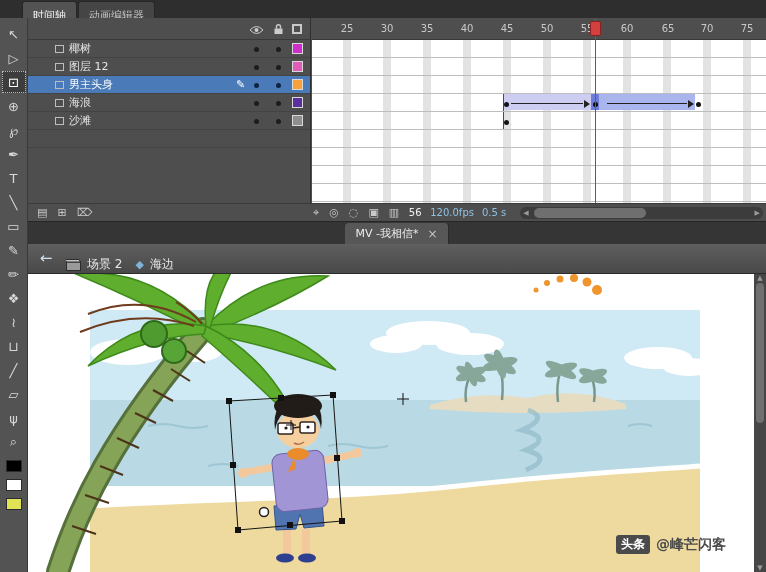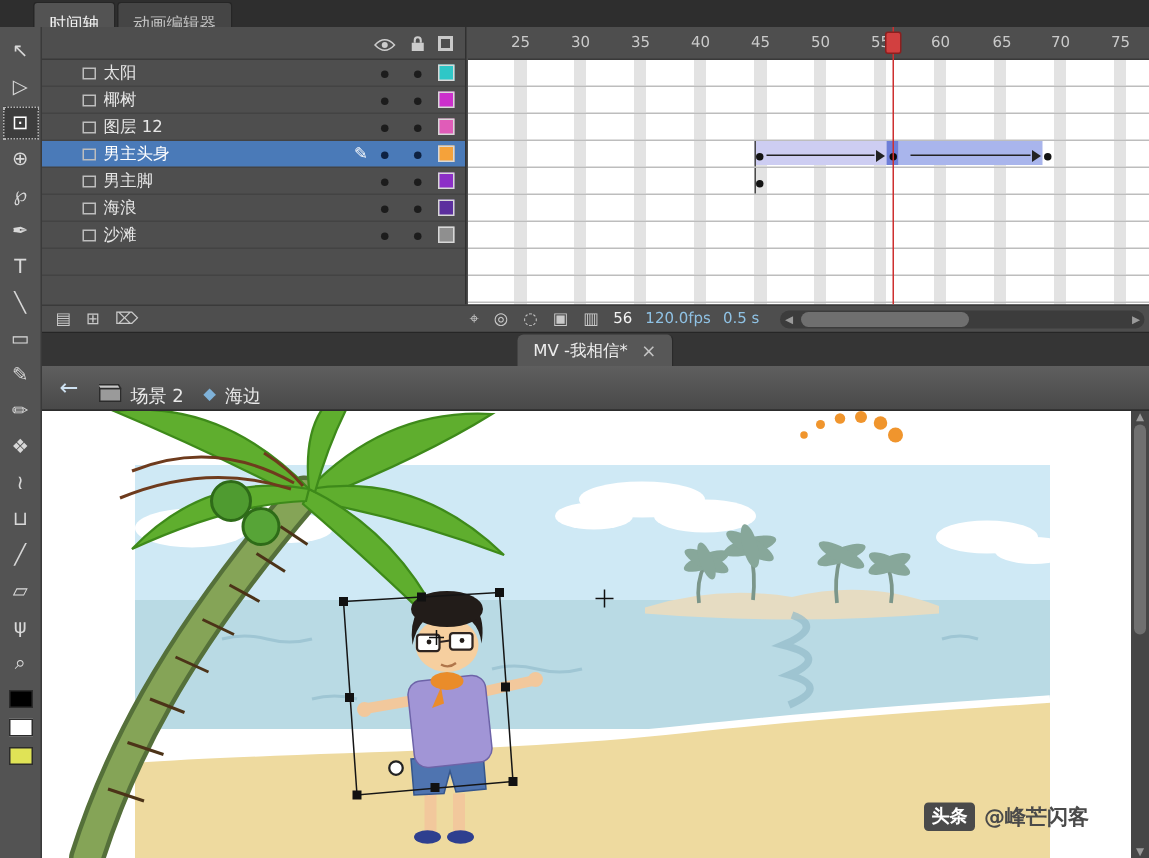--- a/index.html
+++ b/index.html
@@ -72,21 +72,21 @@
   .spacer{flex:1;}
 
   
   .doc-tabbar{height:22px;background:#353535;display:flex;align-items:flex-end;flex:0 0 22px;justify-content:center;}
   .doctab{height:21px;display:flex;align-items:center;gap:9px;padding:0 10px;background:#575757;border-right:1px solid #2a2a2a;font-size:11px;color:#ececec;border-radius:4px 4px 0 0;}
   .doctab .close{color:#c4c4c4;font-size:12px;background:none;border:none;font-family:inherit;}
 
   
   .edit-bar{height:30px;background:linear-gradient(#5f5f5f,#494949);display:flex;align-items:center;gap:7px;padding-left:8px;border-bottom:1px solid #2c2c2c;flex:0 0 30px;}
   .backbtn{width:20px;height:20px;border:none;background:transparent;color:#cfe2f2;font-size:15px;line-height:1;font-family:inherit;}
-  .crumb{display:flex;align-items:flex-start;gap:6px;font-size:12px;color:#e8e8e8;padding:0 3px;margin-top:12px;}
+  .crumb{display:flex;align-items:center;gap:6px;font-size:12px;color:#e8e8e8;padding:0 3px;margin-top:12px;}
   .sym-ic{color:#7fb2d9;font-size:11px;}
 
   
   .stage-wrap{flex:1;position:relative;background:#fff;min-height:0;overflow:hidden;}
   .stage-svg{position:absolute;left:0;top:0;display:block;}
   .vscroll{position:absolute;right:0;top:0;bottom:0;width:12px;background:#464646;display:flex;flex-direction:column;align-items:center;}
   .vthumb{width:8px;height:140px;background:#707070;border-radius:4px;margin-top:1px;}
   .watermark{position:absolute;left:588px;top:261px;display:flex;align-items:center;gap:6px;}
   .wm-badge{background:#4a4a4a;color:#fff;font-size:12px;font-weight:bold;padding:1px 5px;border-radius:3px;}
   .wm-text{color:#4a4a4a;font-size:14px;font-weight:bold;}
@@ -175,31 +175,20 @@
               </svg>
             <svg class="lh-lock" width="11" height="12" viewBox="0 0 11 12">
                 <rect x="1.5" y="5.5" width="8" height="5.5" fill="#cccccc"></rect>
                 <path d="M3.5,5.5 V3.8 a2,2 0 0 1 4,0 V5.5" stroke="#cccccc" fill="none" stroke-width="1.4"></path>
               </svg>
             <span class="lh-outline"></span>
           </div>
           <div class="lrows">
             <div class="lrow">
                 <span class="fold"></span>
-                <span class="lname">太阳</span>
-                <span class="dcol1">
-                  <i class="dot"></i>
-                </span>
-                <span class="dcol2">
-                  <i class="dot"></i>
-                </span>
-                <span class="swatch" style="background: rgb(47, 199, 199);"></span>
-              </div>
-            <div class="lrow">
-                <span class="fold"></span>
                 <span class="lname">椰树</span>
                 <span class="dcol1">
                   <i class="dot"></i>
                 </span>
                 <span class="dcol2">
                   <i class="dot"></i>
                 </span>
                 <span class="swatch" style="background: rgb(204, 47, 204);"></span>
               </div>
             <div class="lrow">
@@ -217,31 +206,20 @@
                 <span class="fold"></span>
                 <span class="lname">男主头身</span>
                 <span class="pencil">✎</span>
                 <span class="dcol1">
                   <i class="dot"></i>
                 </span>
                 <span class="dcol2">
                   <i class="dot"></i>
                 </span>
                 <span class="swatch" style="background: rgb(245, 162, 58);"></span>
-              </div>
-            <div class="lrow">
-                <span class="fold"></span>
-                <span class="lname">男主脚</span>
-                <span class="dcol1">
-                  <i class="dot"></i>
-                </span>
-                <span class="dcol2">
-                  <i class="dot"></i>
-                </span>
-                <span class="swatch" style="background: rgb(140, 47, 199);"></span>
               </div>
             <div class="lrow">
                 <span class="fold"></span>
                 <span class="lname">海浪</span>
                 <span class="dcol1">
                   <i class="dot"></i>
                 </span>
                 <span class="dcol2">
                   <i class="dot"></i>
                 </span>

